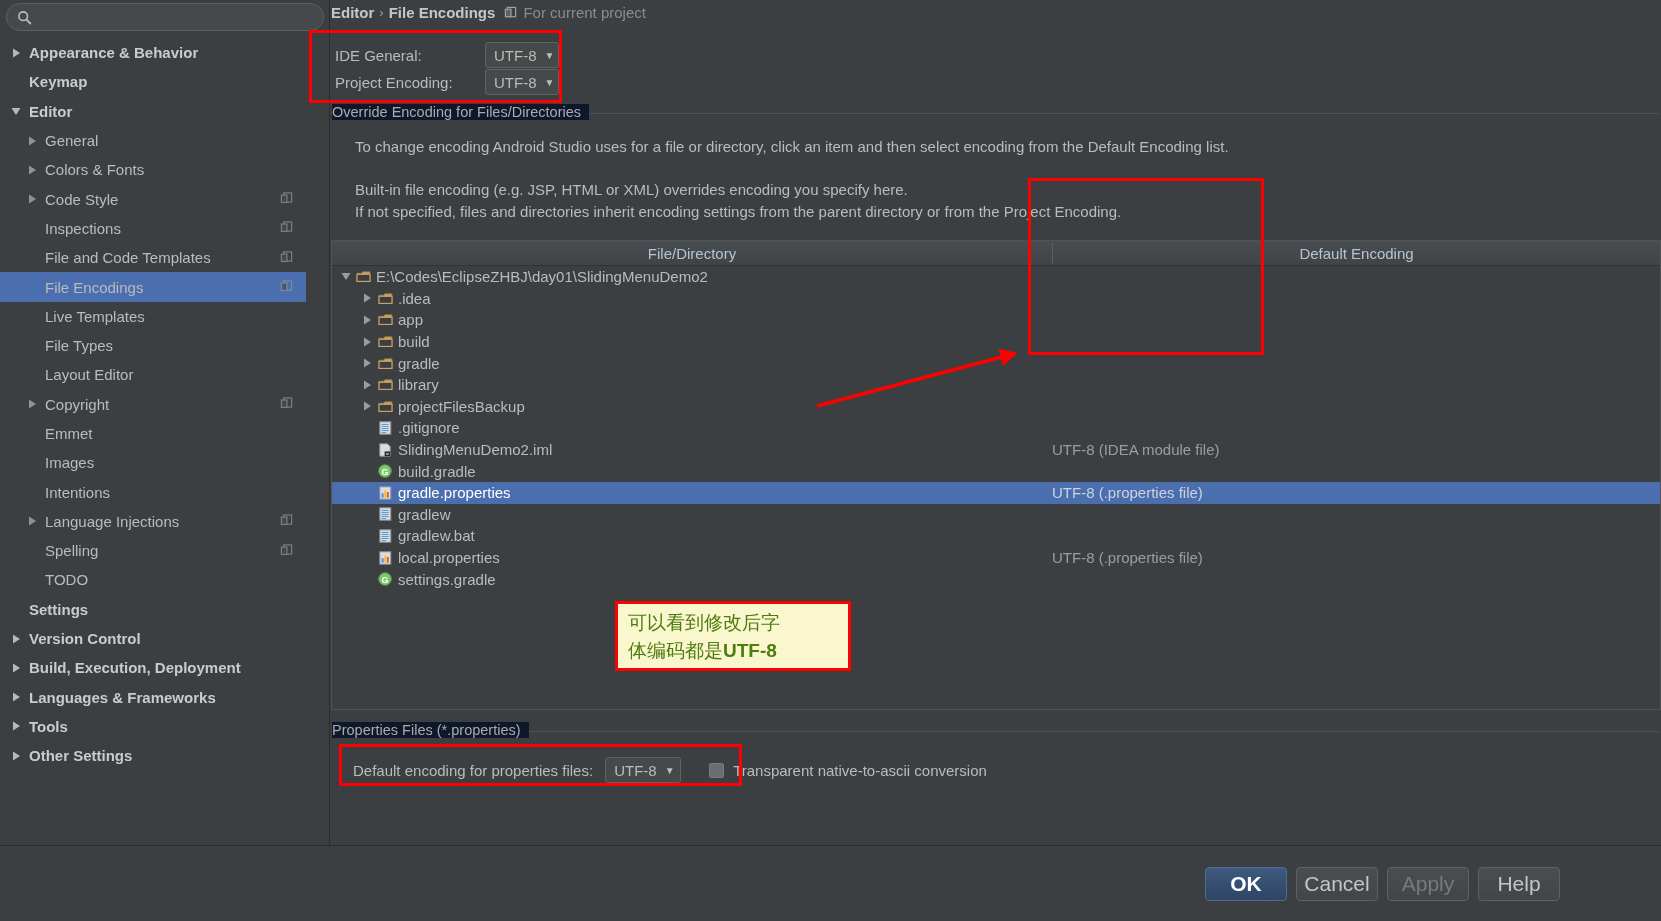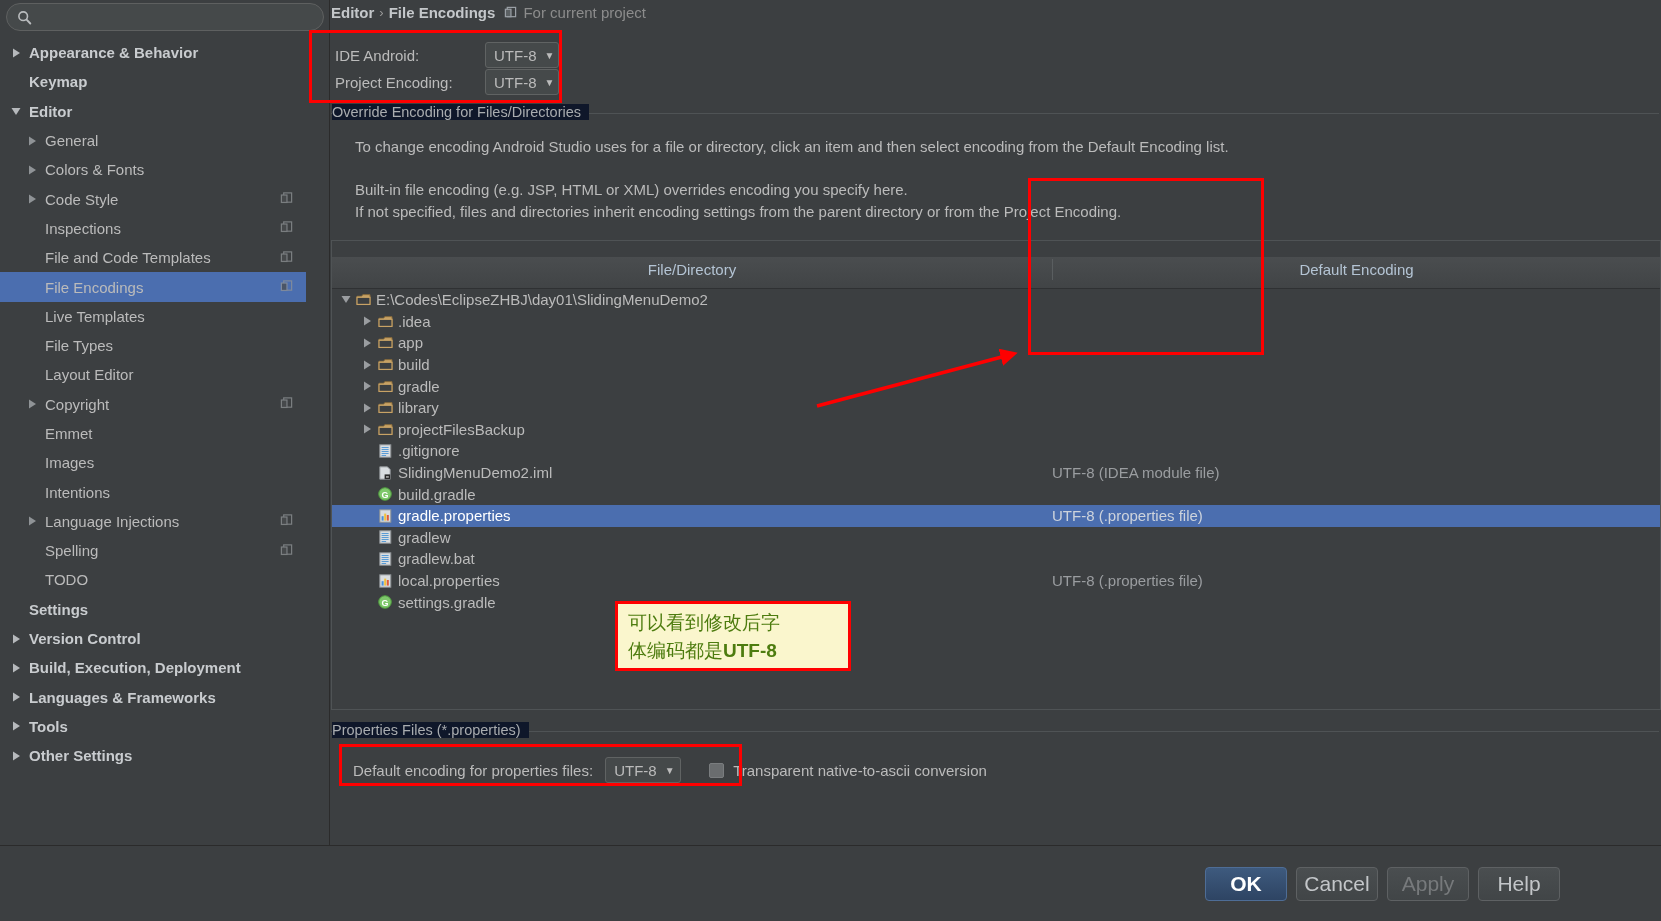--- a/index.html
+++ b/index.html
@@ -137,26 +137,25 @@
   #table-wrap {
     position: absolute;
     left: 0px; top: 240px;
     width: 1330px; height: 470px;
     border: 1px solid #4f5355;
     background: #3c3f41;
     overflow: hidden;
   }
   #table-head {
     position: relative;
-    height: 32px;
+    height: 25px;
     background: linear-gradient(#4a4d4f, #414446);
     border-bottom: 1px solid #2f3133;
     color: #b4c4d4;
     font-size: 15px;
-    margin-top: 16px;
   }
   #table-head .th {
     position: absolute; top: 0;
     height: 25px; line-height: 25px;
     text-align: center;
   }
   #table-head .col-div {
     position: absolute; top: 2px; height: 21px;
     width: 1px; background: #5a5e60;
   }
@@ -443,21 +442,21 @@
       <span style="margin-left:9px;display:inline-flex;align-items:center;">
         <svg width="13" height="13" viewBox="0 0 14 14">
           <rect x="3.5" y="1.5" width="9" height="10" fill="none" stroke="#9aa0a6" stroke-width="1.3"></rect>
           <rect x="1.5" y="3.5" width="6" height="8" fill="#5b6063" stroke="#9aa0a6" stroke-width="1.3"></rect>
         </svg>
       </span>
       <span class="forproj">For current project</span>
     </div>
 
     <div class="form-row" style="left:4px; top:42px;">
-      <span style="display:inline-block;width:150px;">IDE Android:</span>
+      <span style="display:inline-block;width:150px;">IDE General:</span>
       <span class="combo" style="width:74px;">
         <span>UTF-8</span>
         <span class="caret" style="font-size:10px;">▼</span>
       </span>
     </div>
     <div class="form-row" style="left:4px; top:69px;">
       <span style="display:inline-block;width:150px;">Project Encoding:</span>
       <span class="combo" style="width:74px;">
         <span>UTF-8</span>
         <span class="caret" style="font-size:10px;">▼</span>

